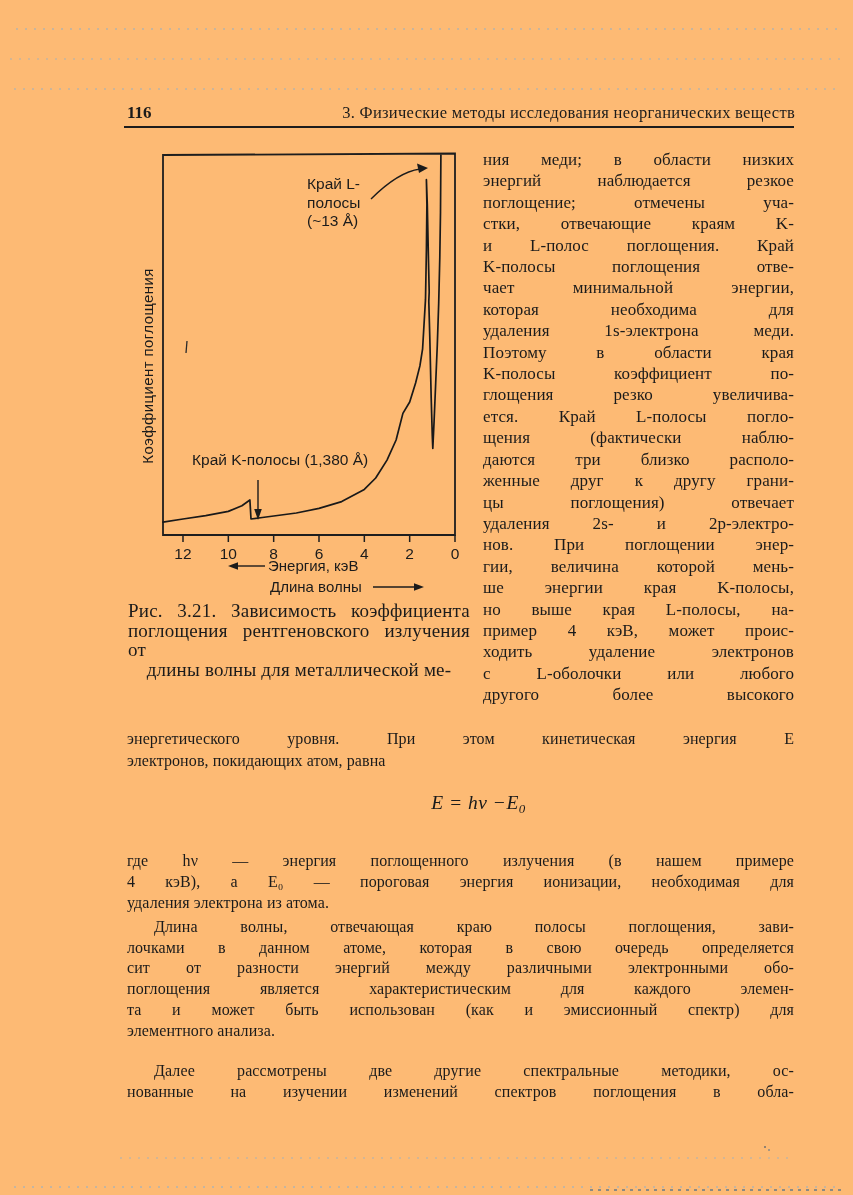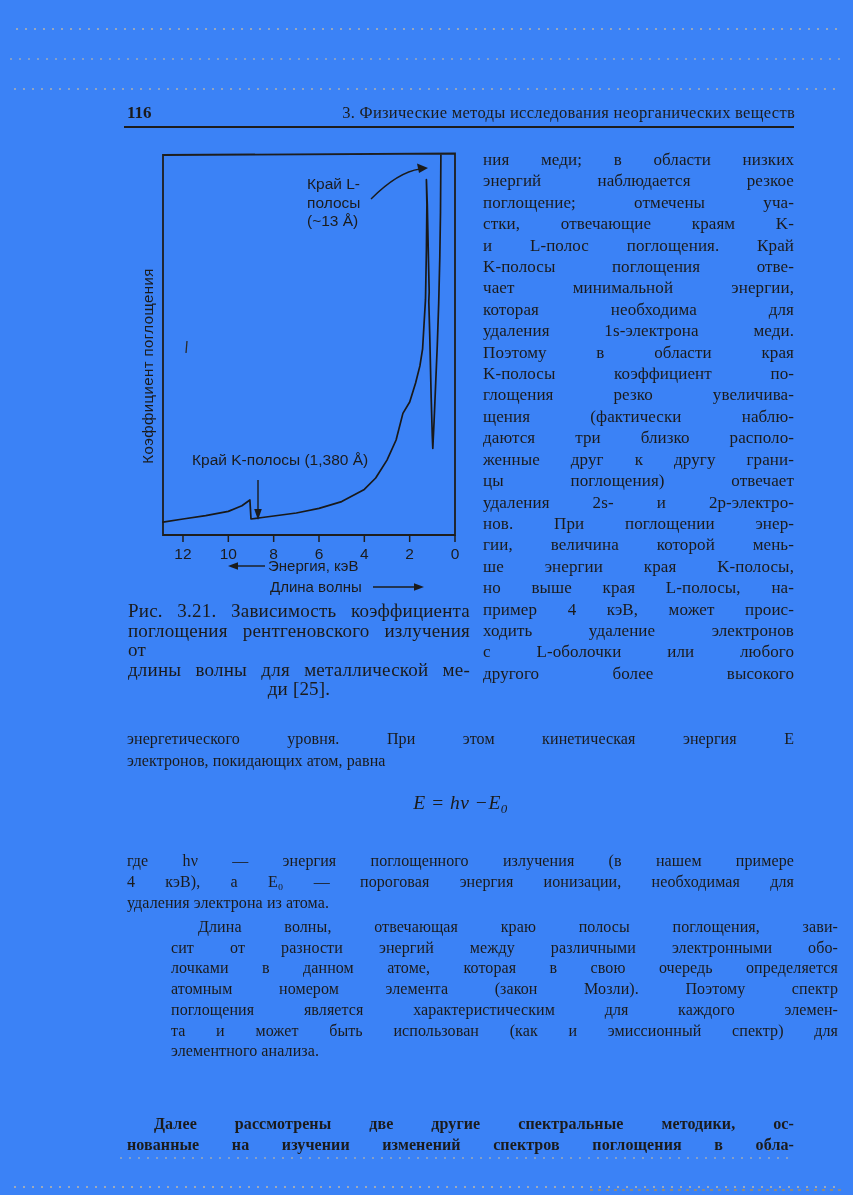--- a/index.html
+++ b/index.html
@@ -1,16 +1,16 @@
 <!DOCTYPE html>
 <html><head>
 <meta charset="utf-8">
 <style>
   html,body{margin:0;padding:0;background:#e9e7e1;}
-  .page{position:relative;width:853px;height:1195px;background:#3b82f6;overflow:hidden;
+  .page{position:relative;width:853px;height:1195px;background:#fdba74;overflow:hidden;
         font-family:"Liberation Serif","DejaVu Serif",serif;color:#1b1b1b;}
   
   .dots{position:absolute;height:2px;
         background-image:repeating-linear-gradient(90deg,#b6b3ab 0 2px,transparent 2px 9px);}
   .speck{position:absolute;width:2px;height:2px;background:#6f6f6f;border-radius:50%;
          box-shadow:4px 3px 0 #8d8b84;}
   
   .header-row{position:absolute;left:127px;top:103px;width:668px;display:flex;align-items:baseline;}
   .pgnum{font-weight:bold;font-size:17px;}
   .chapter{margin-left:auto;font-size:16.5px;letter-spacing:.3px;}
@@ -35,23 +35,23 @@
   .caption{position:absolute;left:0;top:455px;width:342px;font-size:19px;line-height:19.6px;letter-spacing:.2px;}
   
   .tline{text-align:justify;text-align-last:justify;}
   .tline.indent{text-indent:27px;}
   .last-left .tline:last-child{text-align-last:left;}
   .last-center .tline:last-child{text-align-last:center;}
   .right-col{position:absolute;left:483px;top:149px;width:311px;font-size:17px;line-height:21.4px;letter-spacing:.1px;}
   .wide{position:absolute;left:127px;width:667px;font-size:16px;letter-spacing:.1px;}
   .para1{top:728px;line-height:21.8px;}
   .para2{top:851px;line-height:20.9px;}
-  .para3{top:917px;line-height:20.7px;margin-left:44px;}
-  .para4{top:1114px;line-height:20.7px;font-weight:bold;}
-  .formula-row{position:absolute;left:127px;top:792px;width:667px;text-align:center;
+  .para3{top:917px;line-height:20.7px;}
+  .para4{top:1061px;line-height:20.7px;}
+  .formula-row{position:absolute;left:145px;top:792px;width:667px;text-align:center;
                font-size:19.5px;font-style:italic;letter-spacing:.5px;}
   .formula-row .sub{font-size:13px;font-style:italic;vertical-align:-4px;}
 </style>
 </head>
 <body>
 
 <div class="page">
 
   <div class="dots" style="left:16px;top:28px;width:822px;opacity:.75;"></div>
   <div class="dots" style="left:10px;top:58px;width:830px;opacity:.6;"></div>
@@ -119,37 +119,37 @@
       <div>Край L-</div>
       <div>полосы</div>
       <div>(~13 Å)</div>
     </div>
     <div class="ann ann-k">Край K-полосы (1,380 Å)</div>
 
     <div class="caption last-center">
         <div class="tline">Рис. 3.21. Зависимость коэффициента</div>
         <div class="tline">поглощения рентгеновского излучения от</div>
         <div class="tline">длины волны для металлической ме-</div>
-        <div class="tline">ди [25].</div>
       </div>
   </div>
 
   <div class="right-col">
       <div class="tline">ния меди; в области низких</div>
       <div class="tline">энергий наблюдается резкое</div>
       <div class="tline">поглощение; отмечены уча-</div>
       <div class="tline">стки, отвечающие краям K-</div>
       <div class="tline">и L-полос поглощения. Край</div>
       <div class="tline">K-полосы поглощения отве-</div>
       <div class="tline">чает минимальной энергии,</div>
       <div class="tline">которая необходима для</div>
       <div class="tline">удаления 1s-электрона меди.</div>
       <div class="tline">Поэтому в области края</div>
       <div class="tline">K-полосы коэффициент по-</div>
       <div class="tline">глощения резко увеличива-</div>
+      <div class="tline">ется. Край L-полосы погло-</div>
       <div class="tline">щения (фактически наблю-</div>
       <div class="tline">даются три близко располо-</div>
       <div class="tline">женные друг к другу грани-</div>
       <div class="tline">цы поглощения) отвечает</div>
       <div class="tline">удаления 2s- и 2p-электро-</div>
       <div class="tline">нов. При поглощении энер-</div>
       <div class="tline">гии, величина которой мень-</div>
       <div class="tline">ше энергии края K-полосы,</div>
       <div class="tline">но выше края L-полосы, на-</div>
       <div class="tline">пример 4 кэВ, может проис-</div>
@@ -171,23 +171,22 @@
   </div>
 
   <div class="wide para2 last-left">
       <div class="tline">где hν — энергия поглощенного излучения (в нашем примере</div>
       <div class="tline">4 кэВ), а E₀ — пороговая энергия ионизации, необходимая для</div>
       <div class="tline">удаления электрона из атома.</div>
     </div>
 
   <div class="wide para3 last-left">
       <div class="tline indent">Длина волны, отвечающая краю полосы поглощения, зави-</div>
+      <div class="tline">лочками в данном атоме, которая в свою очередь определяется</div>
       <div class="tline">сит от разности энергий между различными электронными обо-</div>
-      <div class="tline">лочками в данном атоме, которая в свою очередь определяется</div>
-      <div class="tline">атомным номером элемента (закон Мозли). Поэтому спектр</div>
       <div class="tline">поглощения является характеристическим для каждого элемен-</div>
       <div class="tline">та и может быть использован (как и эмиссионный спектр) для</div>
       <div class="tline">элементного анализа.</div>
     </div>
 
   <div class="wide para4">
       <div class="tline indent">Далее рассмотрены две другие спектральные методики, ос-</div>
       <div class="tline">нованные на изучении изменений спектров поглощения в обла-</div>
     </div>
 

